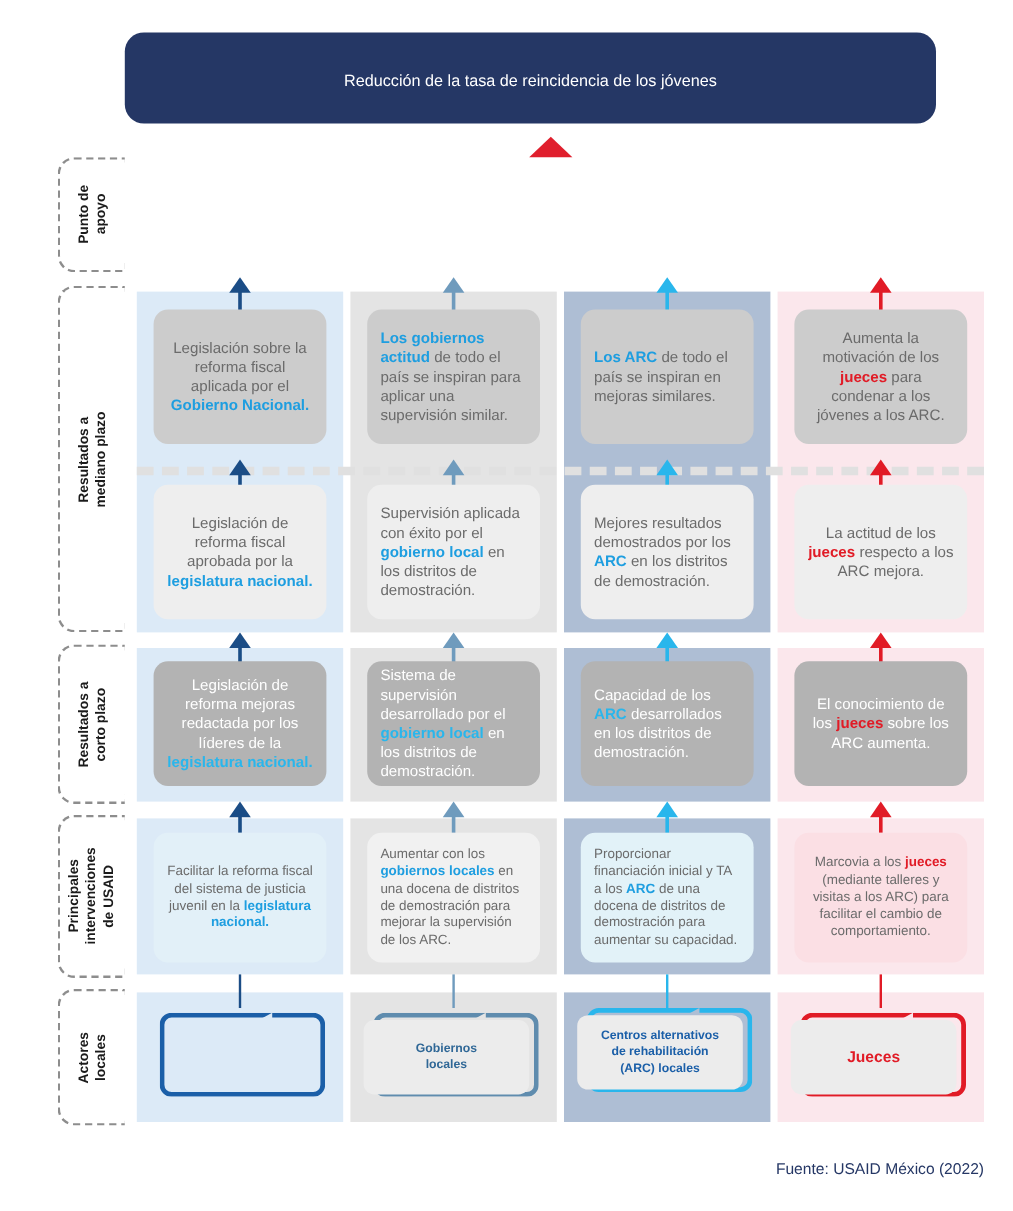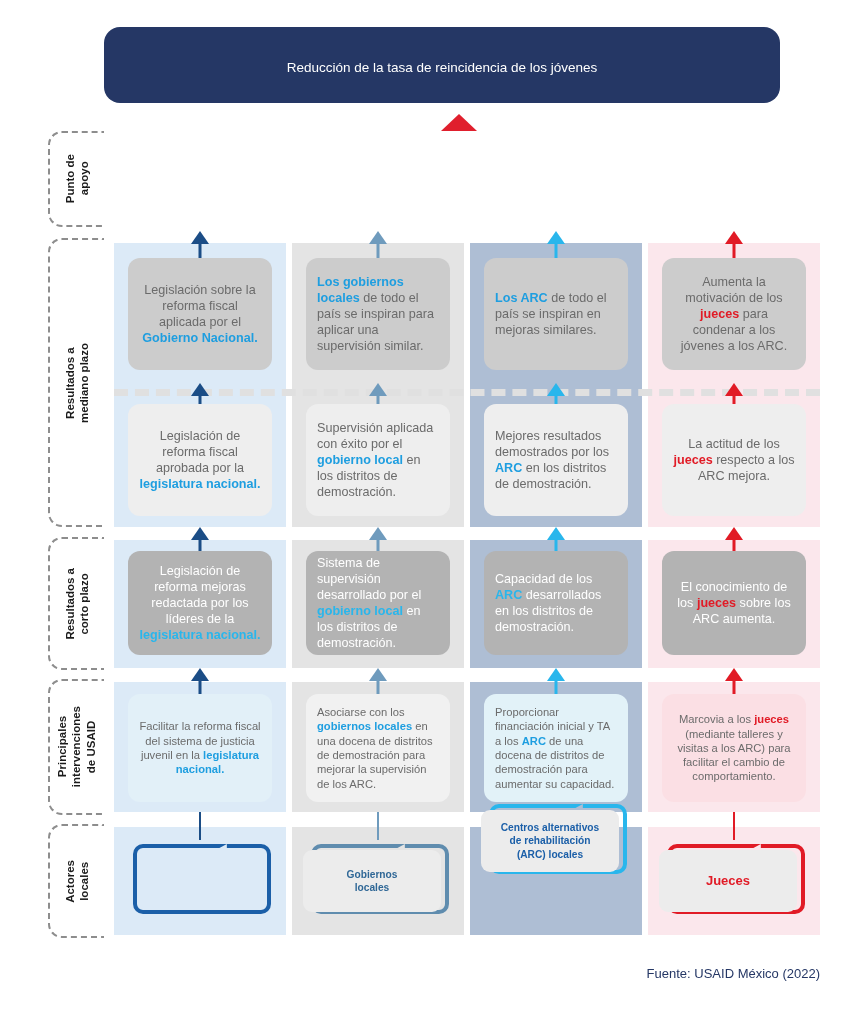--- a/index.html
+++ b/index.html
@@ -286,21 +286,21 @@
       </div>
       <div class="arrow thin" style="left: 722px; top: 812px; width: 24px; height: 28px;">
         <div class="stem" style="top: 0px; height: 28px; background: rgb(225, 27, 38);"></div>
       </div>
     </div>
   <div id="boxes">
       <div class="box box-mid-top ctr" style="left: 128px; top: 258px; width: 144px; height: 112px;">
         <div class="txt"><span>Legislación sobre la reforma fiscal aplicada por el </span><span class="hi-blue">Gobierno Nacional.</span></div>
       </div>
       <div class="box box-mid-top left" style="left: 306px; top: 258px; width: 144px; height: 112px;">
-        <div class="txt"><span class="hi-blue">Los gobiernos locales</span><span> de todo el país se inspiran para aplicar una supervisión similar.</span></div>
+        <div class="txt"><span class="hi-blue">Los gobiernos actitud</span><span> de todo el país se inspiran para aplicar una supervisión similar.</span></div>
       </div>
       <div class="box box-mid-top left" style="left: 484px; top: 258px; width: 144px; height: 112px;">
         <div class="txt"><span class="hi-blue">Los ARC</span><span> de todo el país se inspiran en mejoras similares.</span></div>
       </div>
       <div class="box box-mid-top ctr" style="left: 662px; top: 258px; width: 144px; height: 112px;">
         <div class="txt"><span>Aumenta la motivación de los </span><span class="hi-red">jueces</span><span> para condenar a los jóvenes a los ARC.</span></div>
       </div>
       <div class="box box-mid-bot ctr" style="left: 128px; top: 404px; width: 144px; height: 112px;">
         <div class="txt"><span>Legislación de reforma fiscal aprobada por la </span><span class="hi-blue">legislatura nacional.</span></div>
       </div>
@@ -322,39 +322,39 @@
       <div class="box box-short left" style="left: 484px; top: 551px; width: 144px; height: 104px;">
         <div class="txt"><span>Capacidad de los </span><span class="hi-cyan">ARC</span><span> desarrollados en los distritos de demostración.</span></div>
       </div>
       <div class="box box-short ctr" style="left: 662px; top: 551px; width: 144px; height: 104px;">
         <div class="txt"><span>El conocimiento de los </span><span class="hi-red">jueces</span><span> sobre los ARC aumenta.</span></div>
       </div>
       <div class="box box-interv iv-c0 ctr" style="left: 128px; top: 694px; width: 144px; height: 108px;">
         <div class="txt"><span>Facilitar la reforma fiscal del sistema de justicia juvenil en la </span><span class="hi-blue">legislatura nacional.</span></div>
       </div>
       <div class="box box-interv iv-c1 left" style="left: 306px; top: 694px; width: 144px; height: 108px;">
-        <div class="txt"><span>Asociarse con los </span><span class="hi-blue">gobiernos locales</span><span> en una docena de distritos de demostración para mejorar la supervisión de los ARC.</span></div>
+        <div class="txt"><span>Aumentar con los </span><span class="hi-blue">gobiernos locales</span><span> en una docena de distritos de demostración para mejorar la supervisión de los ARC.</span></div>
       </div>
       <div class="box box-interv iv-c2 left" style="left: 484px; top: 694px; width: 144px; height: 108px;">
         <div class="txt"><span>Proporcionar financiación inicial y TA a los </span><span class="hi-blue">ARC</span><span> de una docena de distritos de demostración para aumentar su capacidad.</span></div>
       </div>
       <div class="box box-interv iv-c3 ctr" style="left: 662px; top: 694px; width: 144px; height: 108px;">
         <div class="txt"><span>Marcovia a los </span><span class="hi-red">jueces</span><span> (mediante talleres y visitas a los ARC) para facilitar el cambio de comportamiento.</span></div>
       </div>
     </div>
   <div id="actors">
       <div class="actor-wrap ac-navy" style="left: 125px; top: 840px;">
         <div class="actor-frame"></div>
       </div>
       <div class="actor-wrap ac-slate" style="left: 303px; top: 840px;">
         <div class="actor-frame"></div>
         <div class="actor-card" style="white-space: pre-line;">Gobiernos
 locales</div>
       </div>
-      <div class="actor-wrap ac-cyan" style="left: 481px; top: 800px;">
+      <div class="actor-wrap ac-cyan" style="left: 481px; top: 836px;">
         <div class="actor-frame"></div>
         <div class="actor-card" style="white-space: pre-line;">Centros alternativos
 de rehabilitación
 (ARC) locales</div>
       </div>
       <div class="actor-wrap ac-red" style="left: 659px; top: 840px;">
         <div class="actor-frame"></div>
         <div class="actor-card" style="white-space: pre-line;">Jueces</div>
       </div>
     </div>

